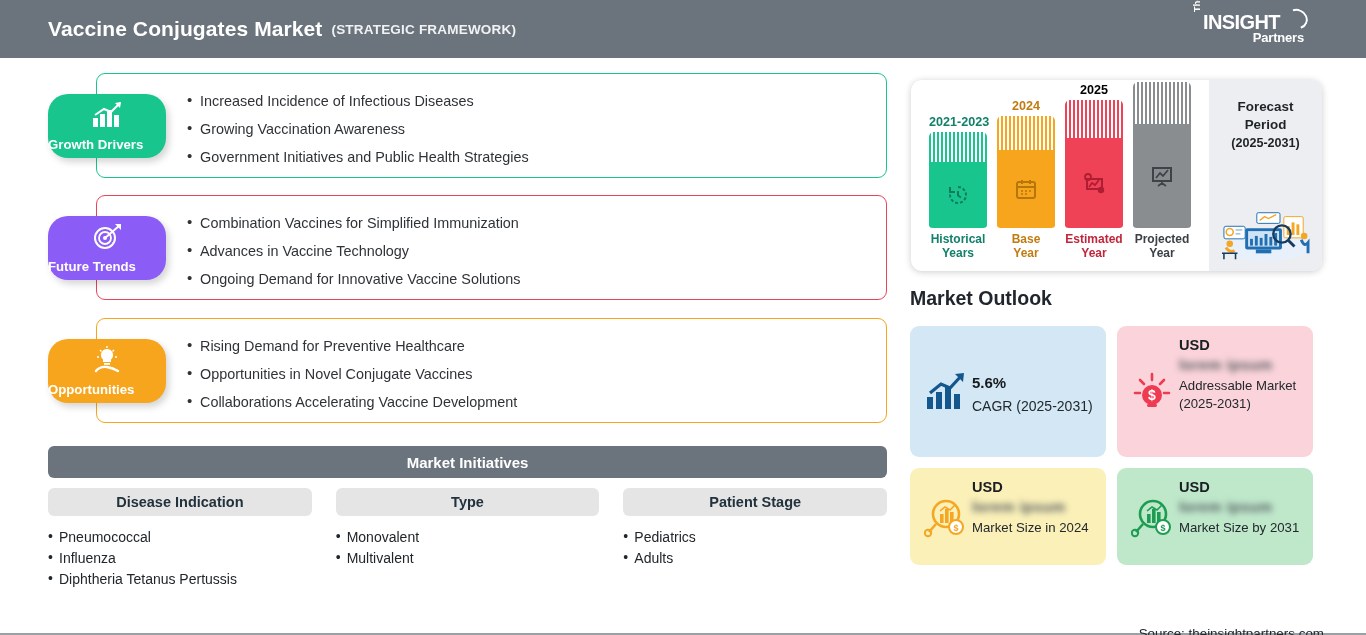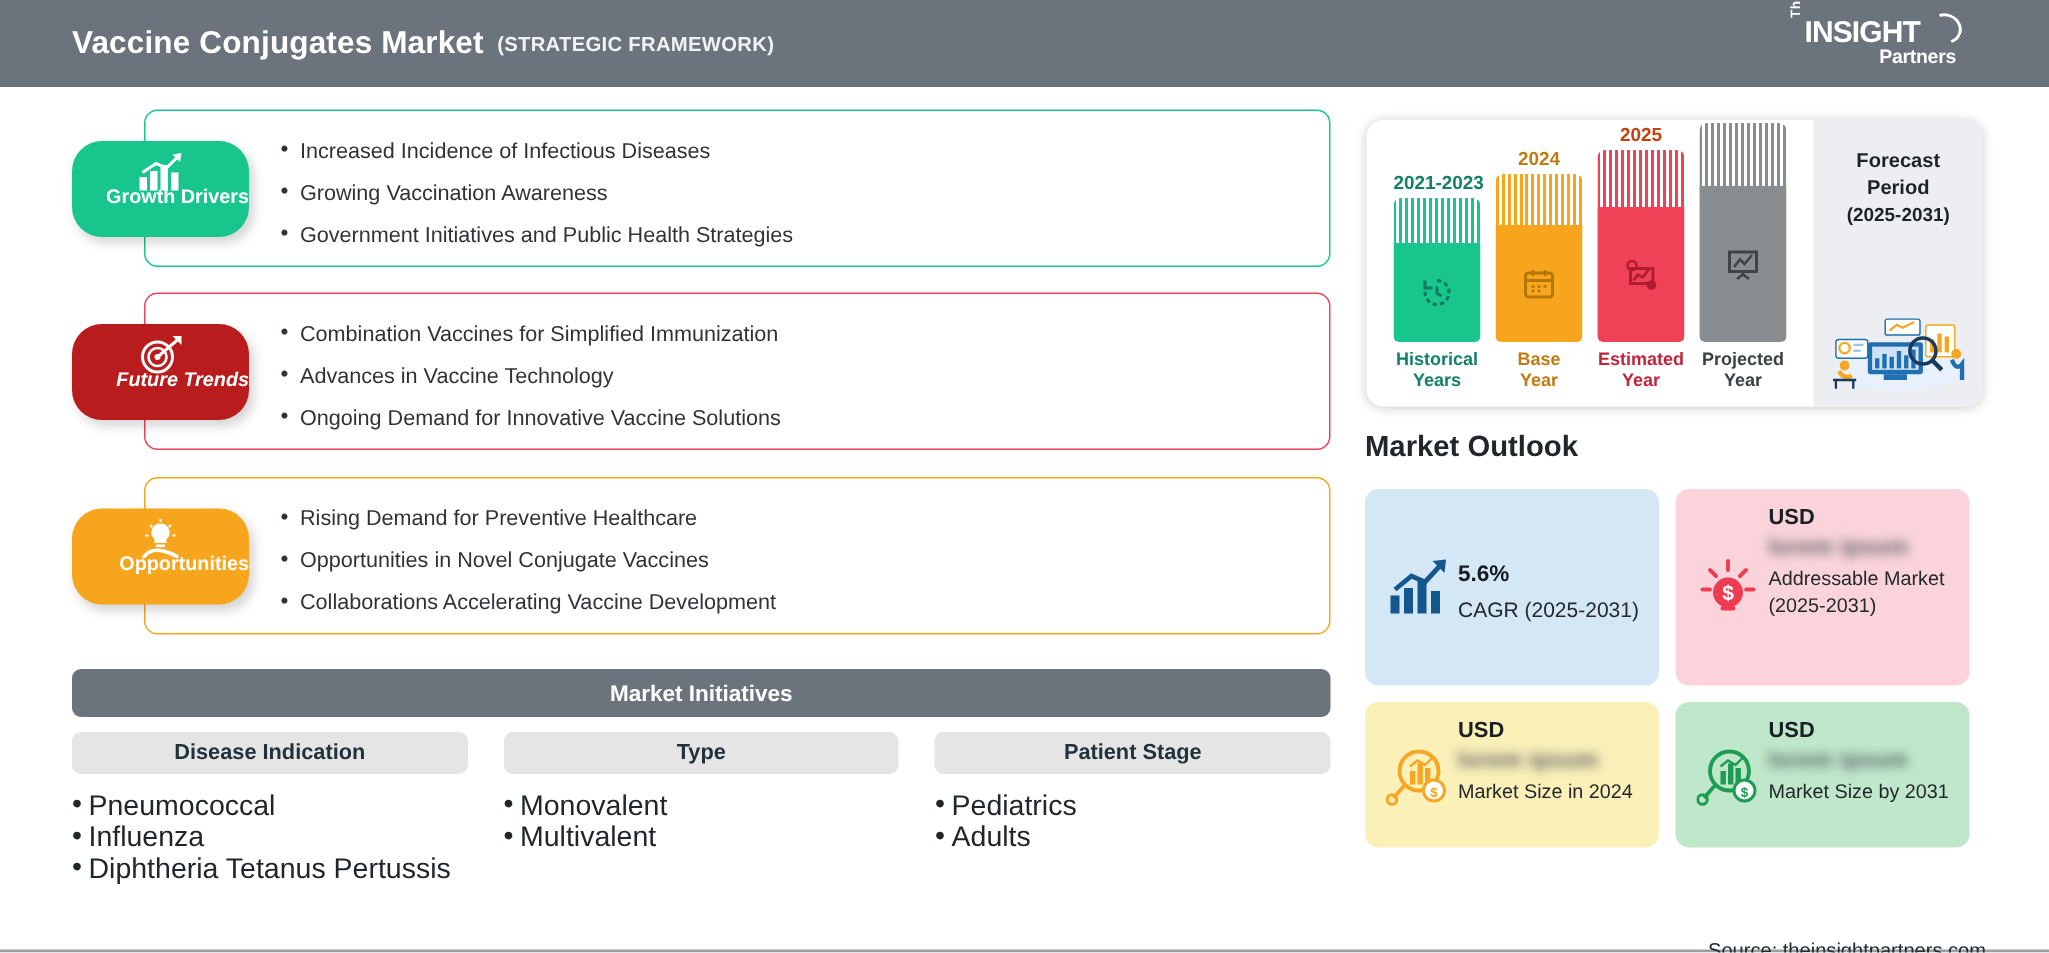--- a/index.html
+++ b/index.html
@@ -30,43 +30,43 @@
   .cat-row.green  { top: 15px;  height: 105px; border: 1.3px solid #19b88a; }
   .cat-row.red    { top: 137px; height: 105px; border: 1.3px solid #e8445a; }
   .cat-row.orange { top: 260px; height: 105px; border: 1.3px solid #f6a01c; }
 
   .bullets { padding: 13px 0 0 90px; }
   .bullets li { list-style: none; color: #2f3338; font-size: 14.4px; line-height: 28px; position: relative; padding-left: 13px; white-space: nowrap; }
   .bullets li:before { content: "•"; position: absolute; left: 0; top: -1px; font-size: 15px; color: #2f3338; }
 
   .badge {
     position: absolute; width: 118px; height: 64px; border-radius: 20px;
-    display: flex; flex-direction: column; align-items: flex-end; justify-content: flex-end;
-    padding-bottom: 20px; color: #fff; font-size: 13.2px; font-weight: bold;
+    display: flex; flex-direction: column; align-items: flex-start; justify-content: flex-end;
+    padding-bottom: 6px; color: #fff; font-size: 13.2px; font-weight: bold;
     box-shadow: 3px 4px 7px rgba(0,0,0,.17);
   }
   .badge.green  { left: 48px; top: 36px;  background: #18c68d; }
   .badge.red    { left: 48px; top: 158px; background: #e8445a; }
   .badge.orange { left: 48px; top: 281px; background: #f7a51d; }
   .badge svg { position: absolute; top: 7px; left: 50%; margin-left: -16px; width: 32px; height: 28px; }
 
   
   .seg-title {
     position: absolute; left: 48px; top: 388px; width: 839px; height: 32px;
     background: #6b747c; border-radius: 6px; color: #fff; font-size: 15px; font-weight: bold;
     display: flex; align-items: center; justify-content: center;
   }
   .seg-cols { position: absolute; left: 48px; top: 430px; width: 839px; display: flex; gap: 24px; }
   .seg-col { width: 264px; }
   .seg-head {
     height: 28px; background: #e5e5e5; border-radius: 6px; color: #21323c;
     font-size: 14.5px; font-weight: bold; display: flex; align-items: center; justify-content: center;
   }
   .seg-list { margin-top: 11px; }
-  .seg-list li { list-style: none; font-size: 19px; line-height: 21px; color: #21262b; position: relative; padding-left: 11px; white-space: nowrap; }
+  .seg-list li { list-style: none; font-size: 14px; line-height: 21px; color: #21262b; position: relative; padding-left: 11px; white-space: nowrap; }
   .seg-list li:before { content: "•"; position: absolute; left: 0; top: -1px; }
 
   
   .right { position: absolute; left: 905px; top: 58px; width: 461px; height: 577px; }
 
   .timeline {
     position: absolute; left: 6px; top: 22px; width: 411px; height: 191px;
     background: #fff; border-radius: 11px; box-shadow: 0 1px 7px rgba(0,0,0,.20);
     overflow: hidden; display: flex;
   }
@@ -154,21 +154,21 @@
       <svg viewBox="0 0 32 28">
         <rect x="2" y="17" width="5" height="9" fill="#fff"></rect>
           <rect x="9" y="13" width="5" height="13" fill="#fff"></rect>
         <rect x="16" y="9" width="5" height="17" fill="#fff"></rect>
           <rect x="23" y="14" width="5" height="12" fill="#fff"></rect>
         <path d="M4 14 L13 8 L20 11 L29 2" stroke="#fff" stroke-width="2" fill="none"></path>
         <path d="M24 2 L30 1 L29 7 Z" fill="#fff"></path>
       </svg>
       <span>Growth Drivers</span>
     </div>
-    <div class="badge red" style="background: #b91c1c; font-style: italic;">
+    <div class="badge red" style="background: #8b5cf6;">
       <svg viewBox="0 0 32 28">
         <circle cx="14" cy="15" r="10" fill="none" stroke="#fff" stroke-width="2"></circle>
         <circle cx="14" cy="15" r="6" fill="none" stroke="#fff" stroke-width="1.8"></circle>
         <circle cx="14" cy="15" r="2" fill="#fff"></circle>
         <path d="M14 15 L28 3" stroke="#fff" stroke-width="2"></path>
         <path d="M24 1 L30 1 L30 7 Z" fill="#fff"></path>
       </svg>
       <span>Future Trends</span>
     </div>
     <div class="badge orange" style="background: rgb(247, 165, 29);">
@@ -238,21 +238,21 @@
                 <path d="M3 10 h18 M8 3 v4 M16 3 v4" stroke="#a96c06" stroke-width="2"></path>
                 <path d="M7 14 h2 M11 14 h2 M15 14 h2 M7 17 h2 M11 17 h2" stroke="#a96c06" stroke-width="1.6"></path>
               </svg>
             </div>
           </div>
           <div class="tl-label" style="color: rgb(192, 124, 16);">
             <span>Base</span><br><span>Year</span>
           </div>
         </div>
         <div class="tl-item">
-          <div class="tl-year" style="color: #c2410c;">2025</div>
+          <div class="tl-year" style="color: #000000;">2025</div>
           <div class="tl-bar" style="height: 128px;">
             <div class="tl-stripe" style="background: repeating-linear-gradient(90deg, rgb(239, 66, 87) 0px, rgb(239, 66, 87) 2px, rgb(255, 255, 255) 2px, rgb(255, 255, 255) 4px);"></div>
             <div class="tl-solid" style="background: rgb(239, 66, 87); height: 90px;">
               <svg viewBox="0 0 24 24">
                 <rect x="5" y="8" width="15" height="10" fill="none" stroke="#a3152c" stroke-width="2"></rect>
                 <path d="M7 16 l3-4 l3 2 l4-5" fill="none" stroke="#a3152c" stroke-width="1.8"></path>
                 <circle cx="6" cy="6" r="3" fill="none" stroke="#a3152c" stroke-width="1.8"></circle>
                 <circle cx="19" cy="19" r="3.2" fill="#a3152c"></circle>
               </svg>
             </div>

